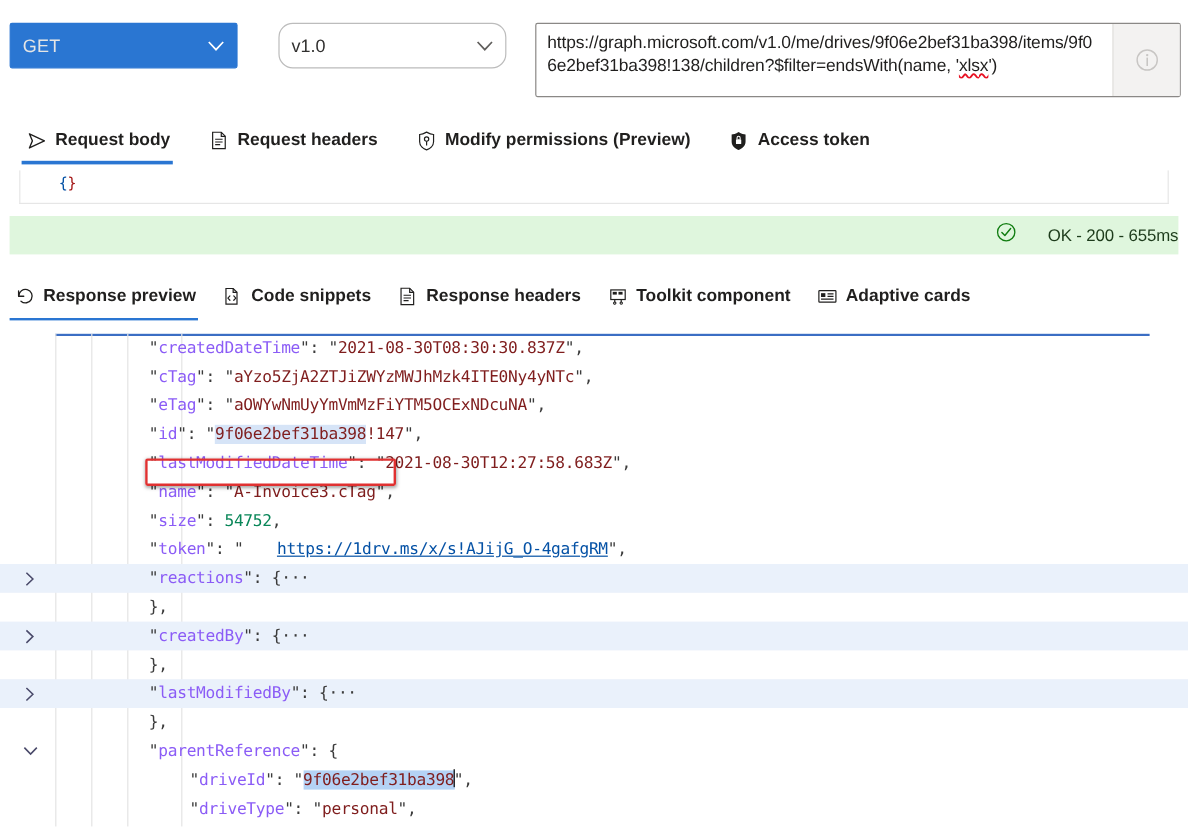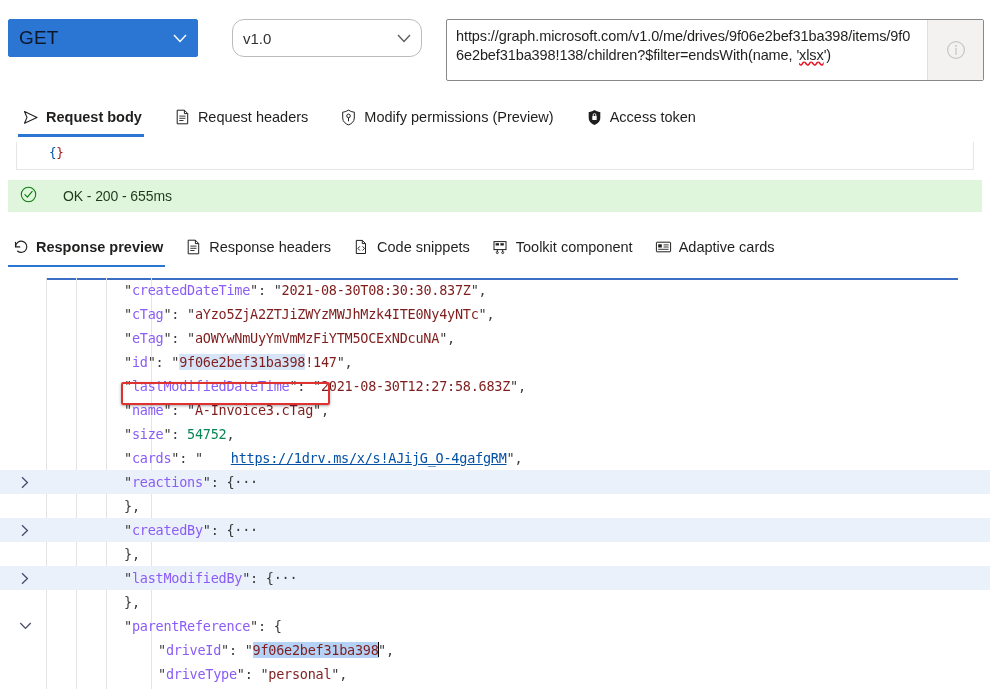--- a/index.html
+++ b/index.html
@@ -13,21 +13,21 @@
 
   
   .query-bar {
     position:absolute; left:0; top:15px; width:990px; height:62px;
   }
   .method-select {
     position:absolute; left:8px; top:4px; width:190px; height:38px;
     background:#2a76d2; border:1px solid #2a76d2; border-radius:2px;
     display:flex; align-items:center; padding:0 10px; cursor:pointer;
   }
-  .method-select .label { color:#0f172a; font-size:19px; letter-spacing:.2px; }
+  .method-select .label { color:#e5e5e5; font-size:15px; letter-spacing:.2px; }
   .method-select .chev { margin-left:auto; }
   .chev-svg { display:block; }
 
   .version-select {
     position:absolute; left:232px; top:4px; width:190px; height:38px;
     background:#ffffff; border:1px solid #bcbcbc; border-radius:12px;
     display:flex; align-items:center; padding:0 10px; cursor:pointer;
   }
   .version-select .label { color:#323130; font-size:15px; }
   .version-select .chev { margin-left:auto; }
@@ -52,21 +52,21 @@
   }
 
   
   .req-tabs {
     position:absolute; left:16px; top:100px; width:958px; height:40px;
     display:flex; align-items:center;
   }
   .tab {
     display:flex; align-items:center; gap:7px;
     padding:5px 14px 11px 6px; cursor:pointer;
-    font-size:14.5px; color:#201f1e; position:relative; white-space:nowrap;
+    font-size:14.5px; color:#201f1e; position:relative; white-space:nowrap;font-weight:bold;
   }
   .tab.active { font-weight:bold; }
   .tab.active::after {
     content:""; position:absolute; left:2px; right:12px; bottom:0;
     height:2.5px; background:#2a76d2;
   }
   .tab .tico { display:flex; align-items:center; justify-content:center; width:17px; height:17px; }
   .req-tab-gap1 { width:12px; }
 
   
@@ -78,21 +78,21 @@
   .req-body .code {
     font-family:"DejaVu Sans Mono", monospace; font-size:12.5px;
     padding:3px 0 0 32px; color:#3b3b3b; letter-spacing:-0.3px;
   }
   .req-body .code .b1 { color:#0451a5; }
   .req-body .code .b2 { color:#a31515; }
 
   
   .status-bar {
     position:absolute; left:8px; top:180px; width:974px; height:32px;
-    background:#dff6dd; display:flex; align-items:center; padding-left:12px; gap:26px;
+    background:#dff6dd; display:flex; align-items:center; padding-left:12px; gap:26px;justify-content:flex-end;
   }
   .status-bar .txt { font-size:14px; color:#1d3b1b; letter-spacing:-0.1px; }
 
   
   .res-tabs {
     position:absolute; left:6px; top:232px; width:958px; height:42px;
     display:flex; align-items:flex-start;
   }
   .res-tabs .tab { padding:6px 16px 12px 6px; }
   .res-tabs .tab.active::after { left:2px; right:14px; }
@@ -246,38 +246,38 @@
         <svg width="16" height="16" viewBox="0 0 16 16">
           <path d="M2.6 7.6 a5.6 5.6 0 1 1 1.9 4.4" fill="none" stroke="#201f1e" stroke-width="1.1" stroke-linecap="round"></path>
           <path d="M2.5 3.4 L2.5 7.9 L6.8 7.9" fill="none" stroke="#201f1e" stroke-width="1.1" stroke-linecap="round" stroke-linejoin="round"></path>
         </svg>
       </span>
       <span>Response preview</span>
     </div>
 
     <div class="tab">
       <span class="tico">
+        <svg width="16" height="16" viewBox="0 0 16 16">
+          <path d="M2.3 1.4 h6 l3.2 3.2 v9.9 h-9.2 z" fill="none" stroke="#201f1e" stroke-width="1"></path>
+          <path d="M8.3 1.4 v3.2 h3.2" fill="none" stroke="#201f1e" stroke-width="1"></path>
+          <path d="M5.6 7.6 L3.9 9.4 L5.6 11.2 M8.8 7.6 L10.5 9.4 L8.8 11.2" fill="none" stroke="#201f1e" stroke-width="1" stroke-linecap="round" stroke-linejoin="round"></path>
+        </svg>
+      </span>
+      <span>Code snippets</span>
+    </div>
+
+    <div class="tab">
+      <span class="tico">
         <svg width="15" height="16" viewBox="0 0 15 16">
           <path d="M2.2 1.2 h7.2 l3.3 3.3 v10.3 h-10.5 z" fill="none" stroke="#201f1e" stroke-width="1"></path>
           <path d="M9.4 1.2 v3.4 h3.3" fill="none" stroke="#201f1e" stroke-width="1"></path>
           <path d="M4.3 7.1 h6.2 M4.3 9.3 h6.2 M4.3 11.5 h4.2" stroke="#201f1e" stroke-width="0.9"></path>
         </svg>
       </span>
       <span>Response headers</span>
-    </div>
-
-    <div class="tab">
-      <span class="tico">
-        <svg width="16" height="16" viewBox="0 0 16 16">
-          <path d="M2.3 1.4 h6 l3.2 3.2 v9.9 h-9.2 z" fill="none" stroke="#201f1e" stroke-width="1"></path>
-          <path d="M8.3 1.4 v3.2 h3.2" fill="none" stroke="#201f1e" stroke-width="1"></path>
-          <path d="M5.6 7.6 L3.9 9.4 L5.6 11.2 M8.8 7.6 L10.5 9.4 L8.8 11.2" fill="none" stroke="#201f1e" stroke-width="1" stroke-linecap="round" stroke-linejoin="round"></path>
-        </svg>
-      </span>
-      <span>Code snippets</span>
     </div>
 
     <div class="tab">
       <span class="tico">
         <svg width="16" height="16" viewBox="0 0 16 16">
           <rect x="2" y="2.6" width="12" height="8" fill="none" stroke="#201f1e" stroke-width="1"></rect>
           <rect x="3.6" y="4.2" width="3.4" height="2.3" fill="#201f1e"></rect>
           <rect x="8.4" y="4.2" width="3.4" height="2.3" fill="#201f1e"></rect>
           <path d="M5.3 10.6 v2.3 M10.7 10.6 v2.3" stroke="#201f1e" stroke-width="1"></path>
           <circle cx="5.3" cy="13.6" r="1" fill="none" stroke="#201f1e" stroke-width="0.9"></circle>
@@ -319,21 +319,21 @@
       <div class="line"><span class="txt" style="left:124px;"><span class="p">"</span><span class="k">eTag</span><span class="p">": "</span><span class="s">aOWYwNmUyYmVmMzFiYTM5OCExNDcuNA</span><span class="p">",</span></span></div>
 
       <div class="line"><span class="txt" style="left:124px;"><span class="p">"</span><span class="k">id</span><span class="p">": "</span><span class="s hl">9f06e2bef31ba398</span><span class="s">!147</span><span class="p">",</span></span></div>
 
       <div class="line"><span class="txt" style="left:124px;"><span class="p">"</span><span class="k">lastModifiedDateTime</span><span class="p">": "</span><span class="s">2021-08-30T12:27:58.683Z</span><span class="p">",</span></span></div>
 
       <div class="line"><span class="txt" style="left:124px;"><span class="p">"</span><span class="k">name</span><span class="p">": "</span><span class="s">A-Invoice3.cTag</span><span class="p">",</span></span></div>
 
       <div class="line"><span class="txt" style="left:124px;"><span class="p">"</span><span class="k">size</span><span class="p">": </span><span class="n">54752</span><span class="p">,</span></span></div>
 
-      <div class="line"><span class="txt" style="left:124px;"><span class="p">"</span><span class="k">cards</span><span class="p">": "</span><span class="s lnk">https://1drv.ms/x/s!AJijG_O-4gafgRM</span><span class="p">",</span></span></div>
+      <div class="line"><span class="txt" style="left:124px;"><span class="p">"</span><span class="k">token</span><span class="p">": "</span><span class="s lnk">https://1drv.ms/x/s!AJijG_O-4gafgRM</span><span class="p">",</span></span></div>
 
       <div class="line fold-row">
         <span class="fold-arrow">
           <svg width="10" height="13" viewBox="0 0 10 13">
               <path d="M2 1.3 L7.4 6.5 L2 11.7" fill="none" stroke="#4a4a6a" stroke-width="1.3"></path>
             </svg>
         </span>
         <span class="txt" style="left:124px;"><span class="p">"</span><span class="k">reactions</span><span class="p">": </span><span class="p">{···</span></span>
       </div>
 

